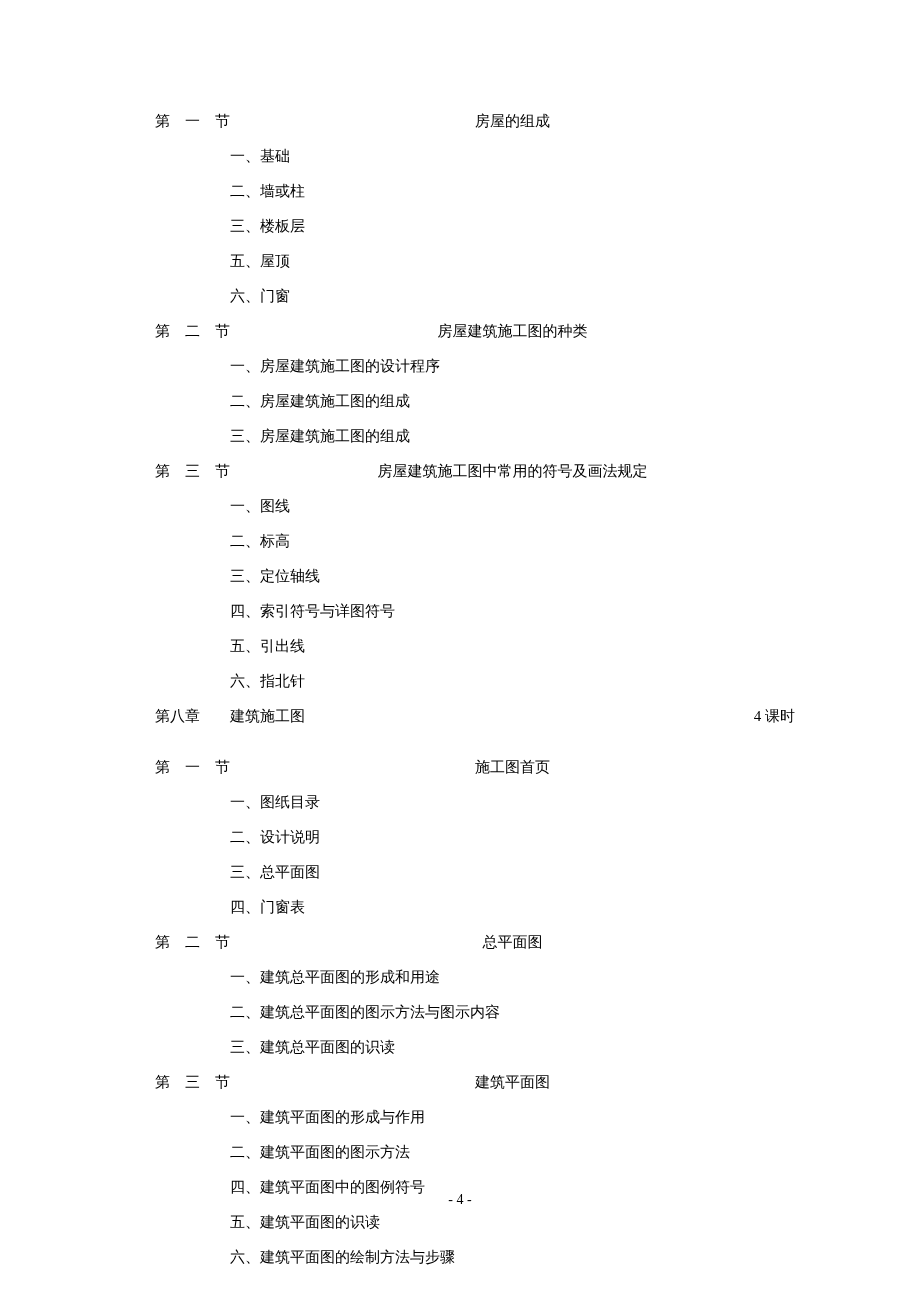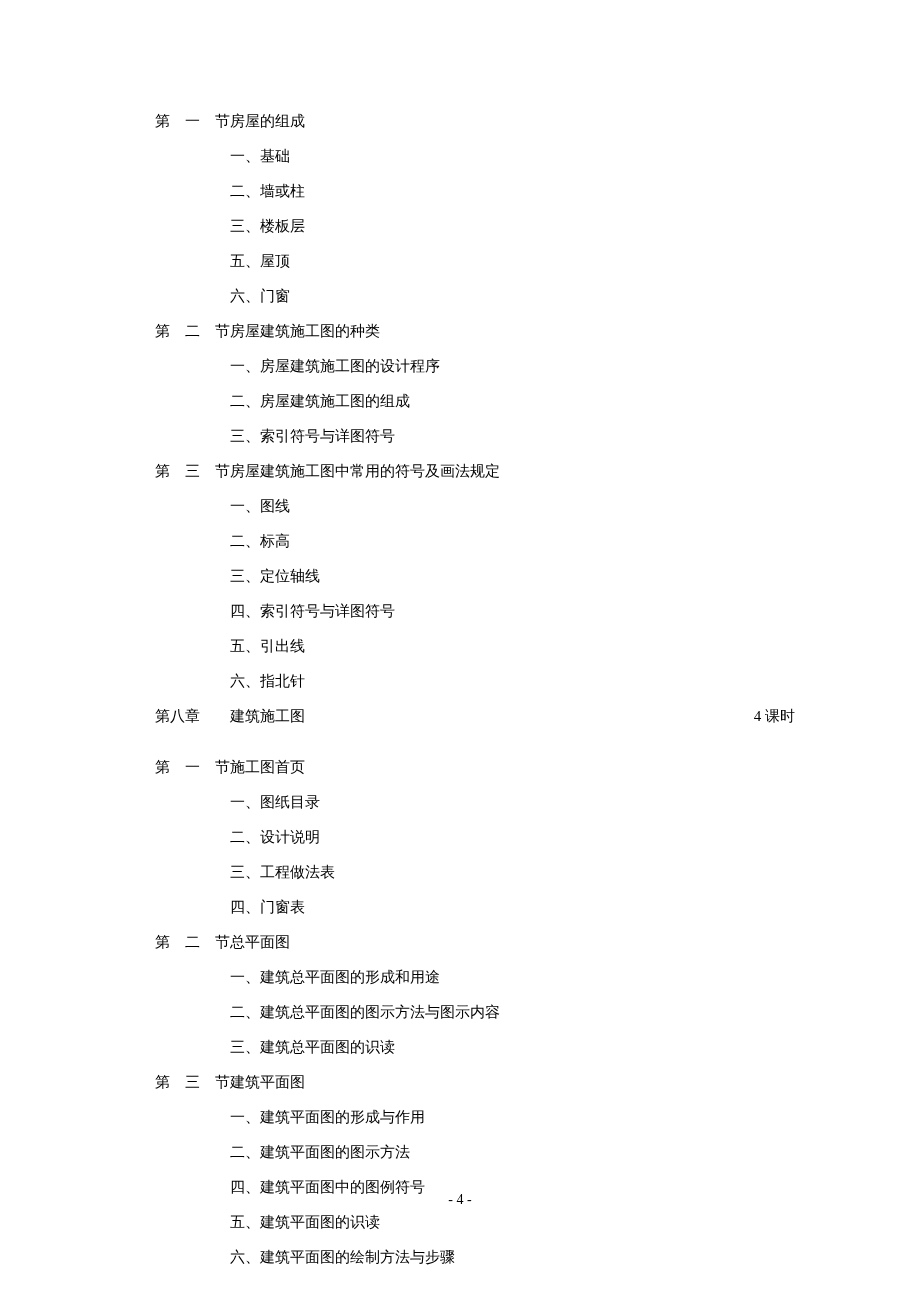--- a/index.html
+++ b/index.html
@@ -22,20 +22,21 @@
     }
     .section-label {
       width: 75px;
       flex-shrink: 0;
       text-align: justify;
       text-align-last: justify;
     }
     .section-title {
       flex: 1;
       padding-left: 0;
+      text-align: center;
     }
     .section-right {
       white-space: nowrap;
     }
     .sub-item {
       padding-left: 75px;
       margin-bottom: 8px;
     }
     .chapter-row {
       display: flex;
@@ -73,21 +74,21 @@
   <div class="sub-item">三、楼板层</div>
   <div class="sub-item">五、屋顶</div>
   <div class="sub-item">六、门窗</div>
 
   <div class="section-row">
     <div class="section-label">第二节</div>
     <div class="section-title">房屋建筑施工图的种类</div>
   </div>
   <div class="sub-item">一、房屋建筑施工图的设计程序</div>
   <div class="sub-item">二、房屋建筑施工图的组成</div>
-  <div class="sub-item">三、索引符号与详图符号</div>
+  <div class="sub-item">三、房屋建筑施工图的组成</div>
 
   <div class="section-row">
     <div class="section-label">第三节</div>
     <div class="section-title">房屋建筑施工图中常用的符号及画法规定</div>
   </div>
   <div class="sub-item">一、图线</div>
   <div class="sub-item">二、标高</div>
   <div class="sub-item">三、定位轴线</div>
   <div class="sub-item">四、索引符号与详图符号</div>
   <div class="sub-item">五、引出线</div>
@@ -98,21 +99,21 @@
     <div class="chapter-title">建筑施工图</div>
     <div class="section-right">4 课时</div>
   </div>
 
   <div class="section-row">
     <div class="section-label">第一节</div>
     <div class="section-title">施工图首页</div>
   </div>
   <div class="sub-item">一、图纸目录</div>
   <div class="sub-item">二、设计说明</div>
-  <div class="sub-item">三、工程做法表</div>
+  <div class="sub-item">三、总平面图</div>
   <div class="sub-item">四、门窗表</div>
 
   <div class="section-row">
     <div class="section-label">第二节</div>
     <div class="section-title">总平面图</div>
   </div>
   <div class="sub-item">一、建筑总平面图的形成和用途</div>
   <div class="sub-item">二、建筑总平面图的图示方法与图示内容</div>
   <div class="sub-item">三、建筑总平面图的识读</div>
 

